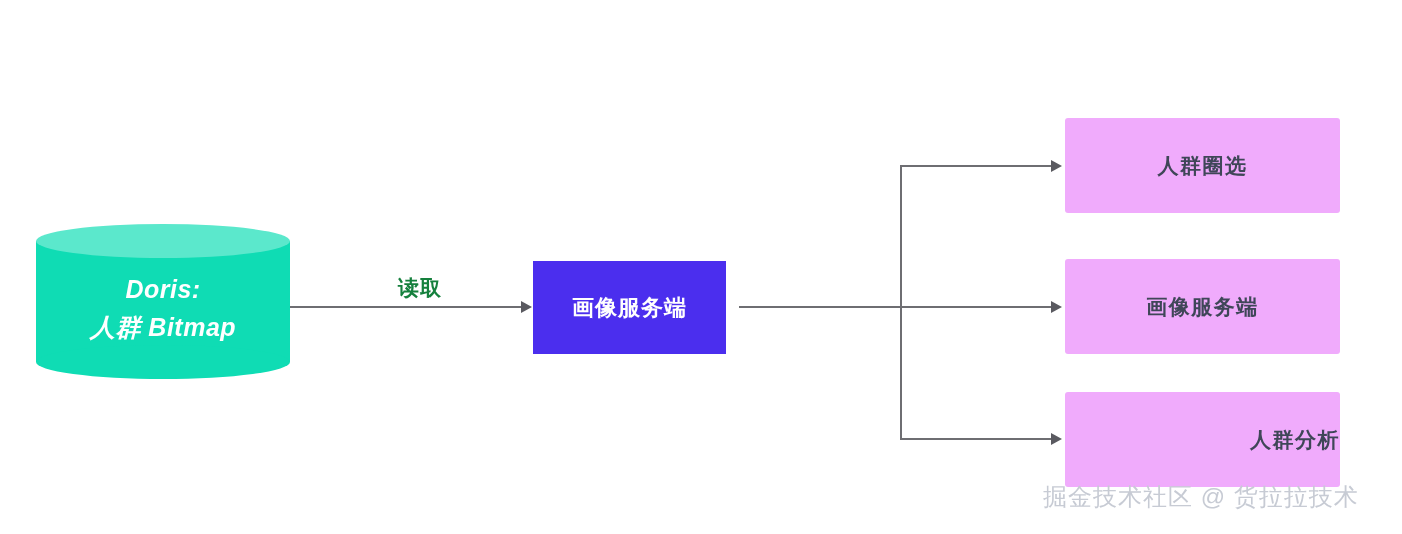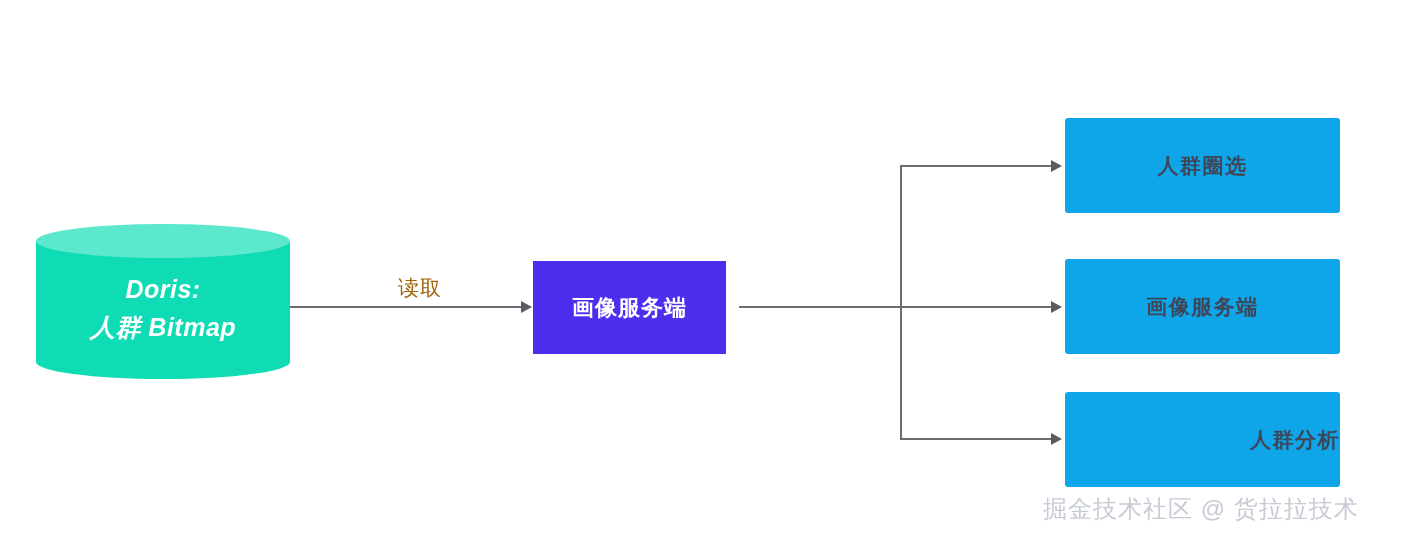--- a/index.html
+++ b/index.html
@@ -86,21 +86,21 @@
     font-weight: bold;
     letter-spacing: 1px;
   }
 
   
   .out-box {
     position: absolute;
     left: 1065px;
     width: 275px;
     height: 95px;
-    background: #0ea5e9;
+    background: #f0abfc;
     border-radius: 3px;
     display: flex;
     align-items: center;
     justify-content: center;
   }
   .out-box .label {
     color: #3F4658;
     font-size: 21px;
     font-weight: bold;
     letter-spacing: 1.5px;
@@ -145,31 +145,31 @@
   .branch-2 { left: 900px; top: 438px; width: 153px; }
   .arrow-b0 { left: 1051px; top: 160px; }
   .arrow-b1 { left: 1051px; top: 301px; }
   .arrow-b2 { left: 1051px; top: 433px; }
 
   
   .edge-label {
     position: absolute;
     left: 398px;
     top: 274px;
-    color: #a16207;
+    color: #15803d;
     font-size: 21px;
-    font-weight: normal;
+    font-weight: bold;
     letter-spacing: 1px;
   }
 
   
   .watermark {
     position: absolute;
     left: 1043px;
-    top: 493px;
+    top: 481px;
     color: #C7CBD4;
     font-size: 24px;
     letter-spacing: 1px;
     white-space: nowrap;
   }
 </style>
 </head>
 <body>
 
 <div id="canvas">

